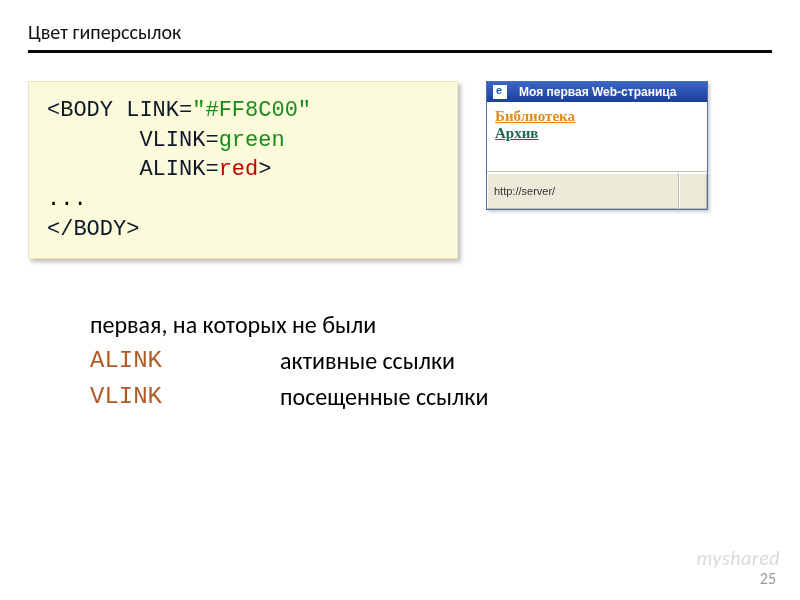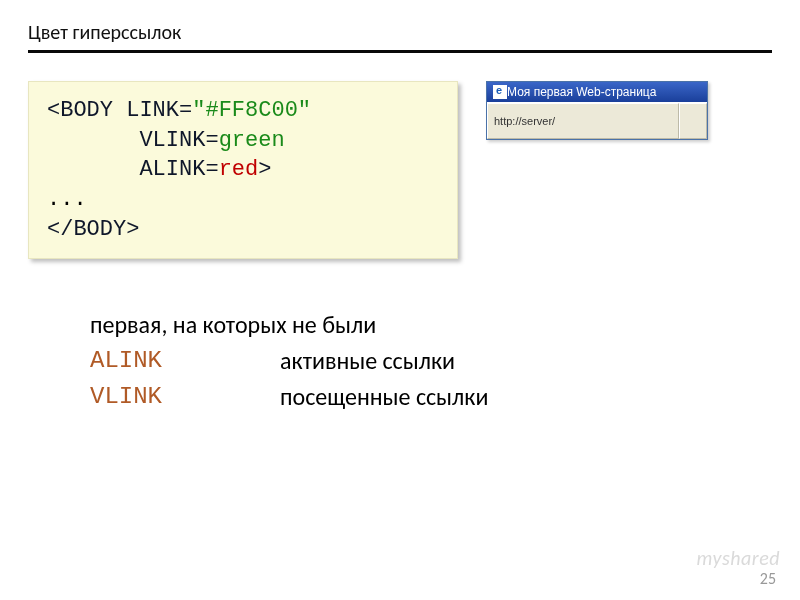--- a/index.html
+++ b/index.html
@@ -49,25 +49,25 @@
   .browser {
     width: 222px;
     border: 1px solid #4a72a8;
     box-shadow: 2px 2px 3px rgba(0,0,0,0.2);
     font-family: Tahoma, Arial, sans-serif;
   }
   .titlebar {
     background: linear-gradient(#3a66c8, #1a3f9a);
     color: #fff;
     font-size: 12px;
-    font-weight: normal;
+    font-weight: bold;
     padding: 3px 6px;
     display: flex;
     align-items: center;
-    gap: 0;
+    gap: 12px;
   }
   .favicon {
     width: 14px; height: 14px;
     background: #fff;
     position: relative;
   }
   .favicon::before {
     content: "e";
     position: absolute;
     color: #1a5db8;
@@ -167,20 +167,24 @@
       </div>
       <div class="black">...</div>
       <div class="brown">&lt;/BODY&gt;</div>
     </div>
 
     <div class="browser">
       <div class="titlebar">
         <span class="favicon"></span>
         <span>Моя первая Web-страница</span>
       </div>
+      <div class="viewport">
+        <a href="#" class="lnk1">Библиотека</a>
+        <a href="#" class="lnk2">Архив</a>
+      </div>
       <div class="statusbar">
         <div class="statuscell">http://server/</div>
         <div class="statuscell small"></div>
       </div>
     </div>
 
   </div>
 
   <div class="defs">
     <div class="row2">

